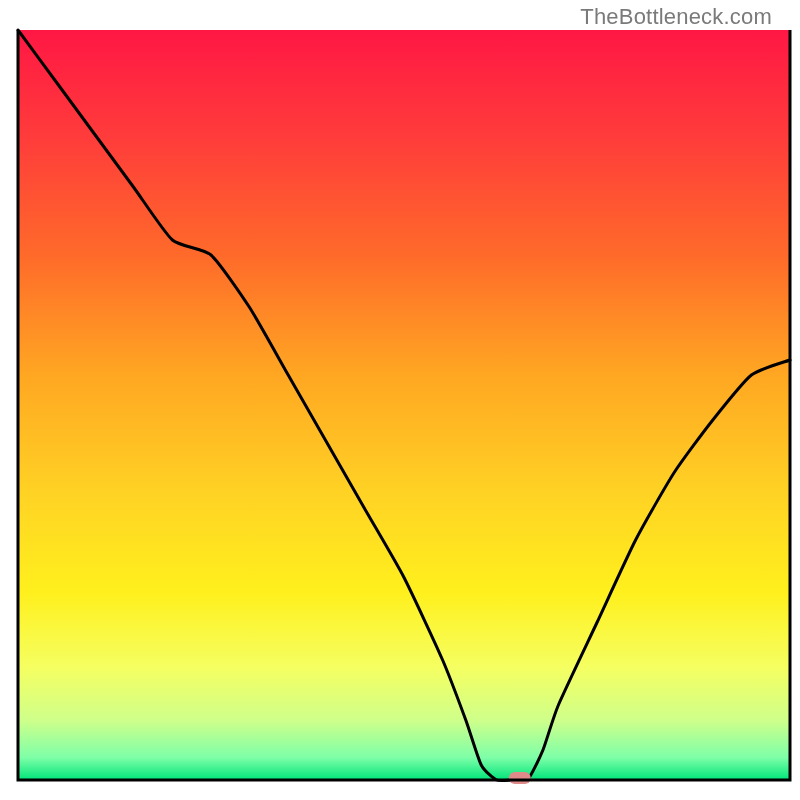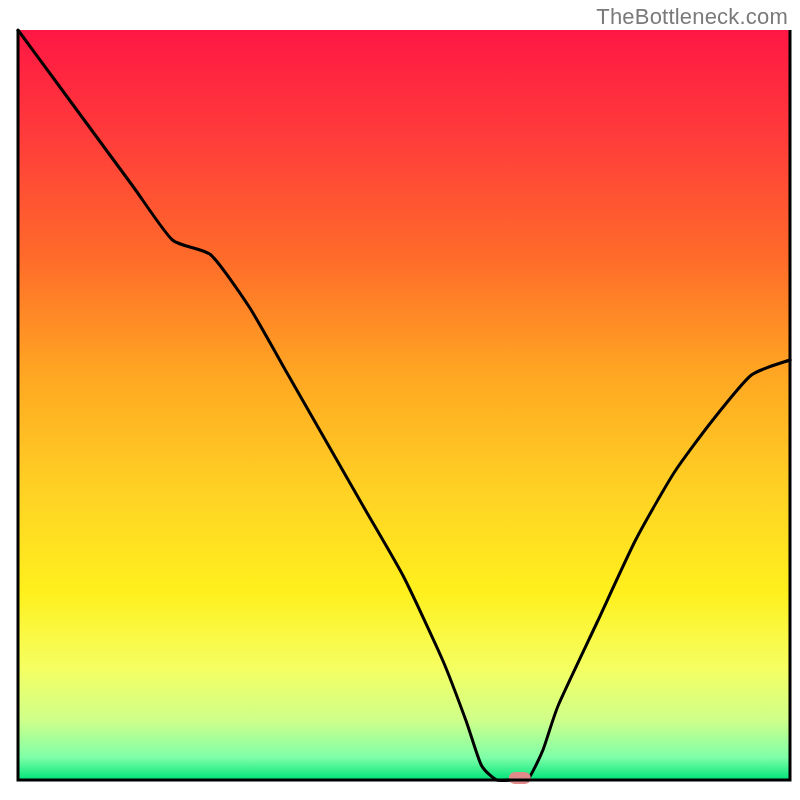--- a/index.html
+++ b/index.html
@@ -11,21 +11,21 @@
     font-family: Arial, Helvetica, sans-serif;
   }
   .container {
     position: relative;
     width: 800px;
     height: 800px;
   }
   .watermark {
     position: absolute;
     top: 4px;
-    right: 12px;
+    right: 28px;
     font-size: 22px;
     font-weight: 500;
     color: #7a7a7a;
     letter-spacing: 0.2px;
   }
   svg {
     display: block;
   }
 </style>
 </head>

